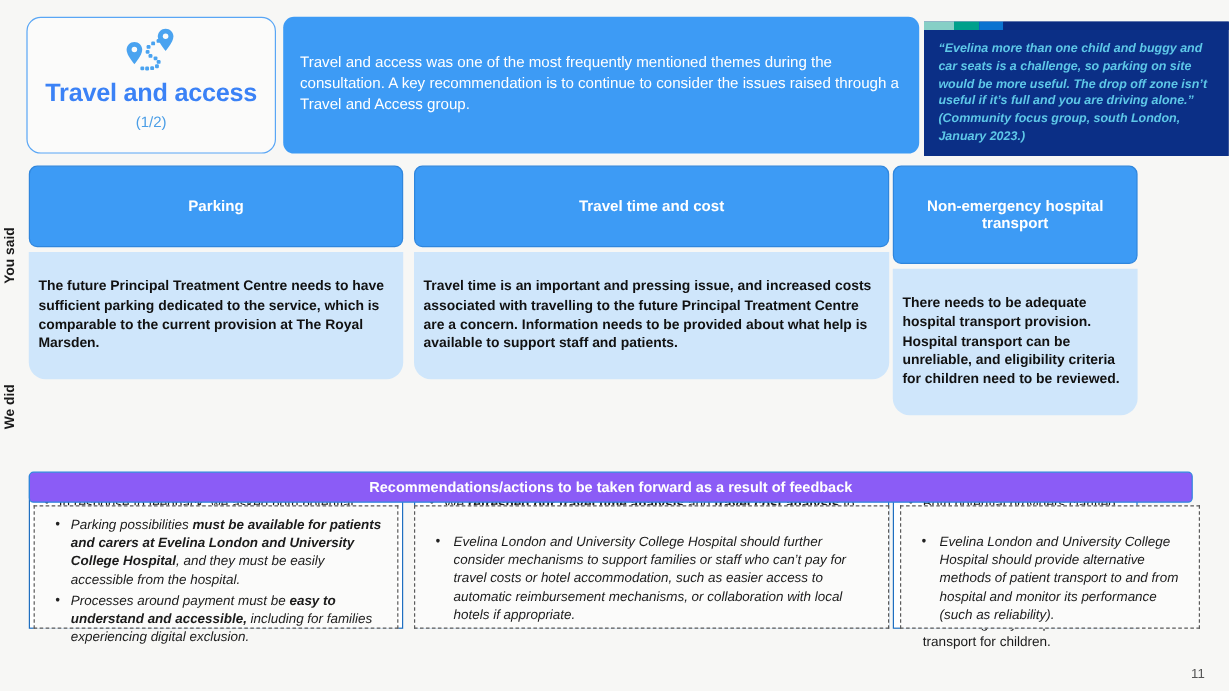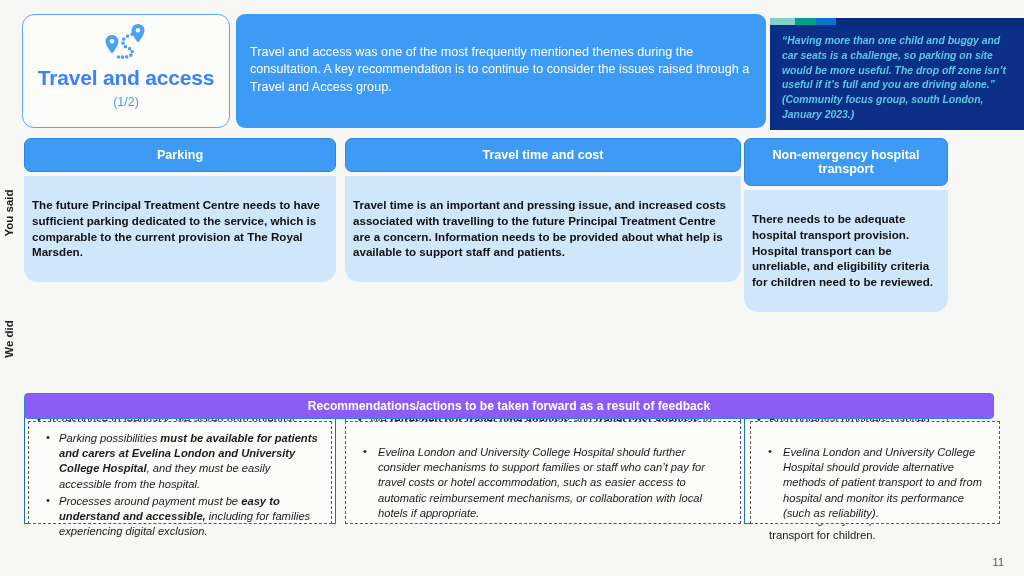--- a/index.html
+++ b/index.html
@@ -62,21 +62,21 @@
 
   
   .col{position:absolute;top:138px;}
   .col1{left:24px;width:312px;}
   .col2{left:345px;width:396px;}
   .col3{left:744px;width:204px;border-radius:22px;}
 
   .col-header{
     background:#3d9bf5;border:1px solid #2f86dd;border-radius:7px;
     color:#fff;font-size:12.6px;font-weight:bold;text-align:center;
-    padding:9px 6px;box-sizing:border-box;
+    padding:26px 6px;box-sizing:border-box;
   }
   .yousaid-box{
     background:#cfe6fb;color:#111;
     font-size:11.6px;font-weight:bold;line-height:1.36;
     padding:21px 8px 22px 8px;margin-top:4px;box-sizing:border-box;
     border-radius:0 0 14px 14px;
   }
   .col1 .yousaid-box{min-height:72px;}
   .col2 .yousaid-box{min-height:72px;}
   .col3 .yousaid-box{min-height:72px;}
@@ -172,21 +172,21 @@
   </div>
 
   <div class="quote-card">
     <div class="quote-bar">
       <div class="qb1"></div>
       <div class="qb2"></div>
       <div class="qb3"></div>
       <div class="qb4"></div>
     </div>
     <p class="quote-text">
-      <span>“Having more than one child and buggy and car seats is a challenge, so parking on site would be more useful. The drop off zone isn’t useful if it’s full and you are driving alone.”</span>
+      <span>“Evelina more than one child and buggy and car seats is a challenge, so parking on site would be more useful. The drop off zone isn’t useful if it’s full and you are driving alone.”</span>
       <span class="src">(Community focus group, south London, January 2023.)</span>
     </p>
   </div>
 
   <div class="rail rail-yousaid">
     <span>You said</span>
   </div>
   <div class="rail rail-wedid">
     <span>We did</span>
   </div>

